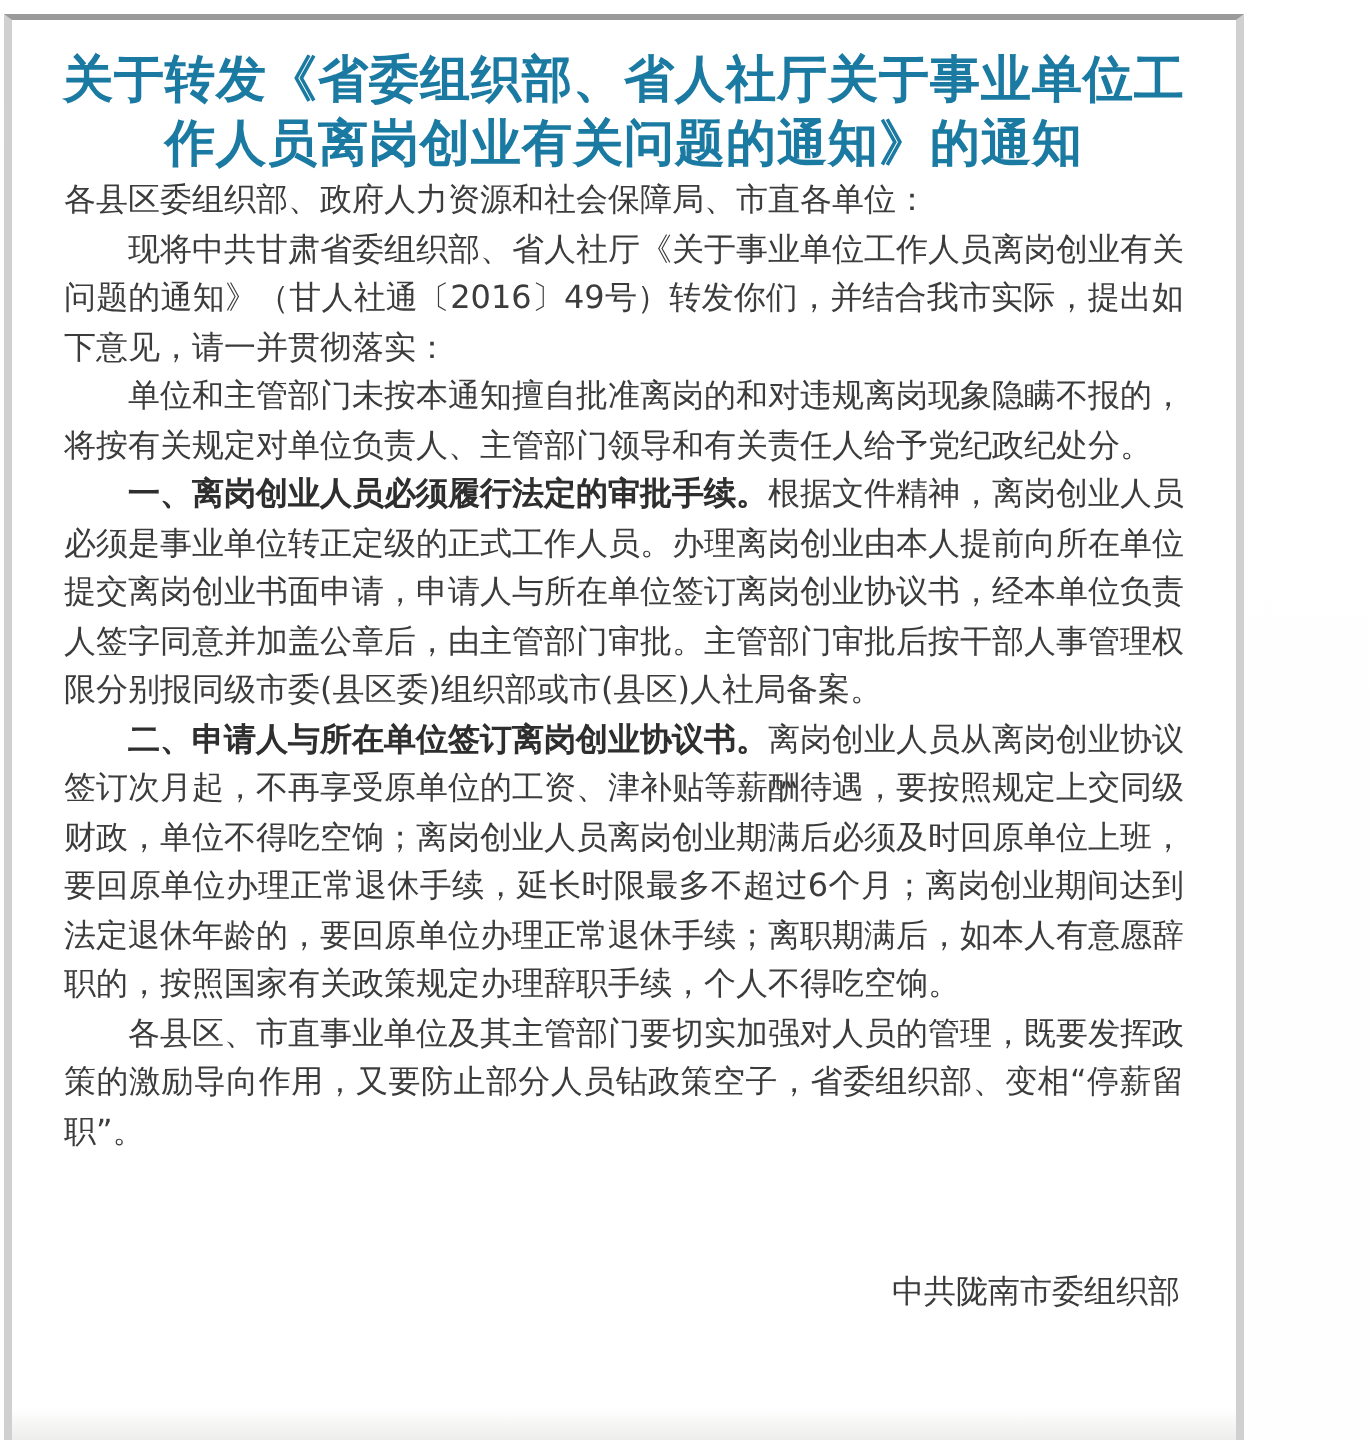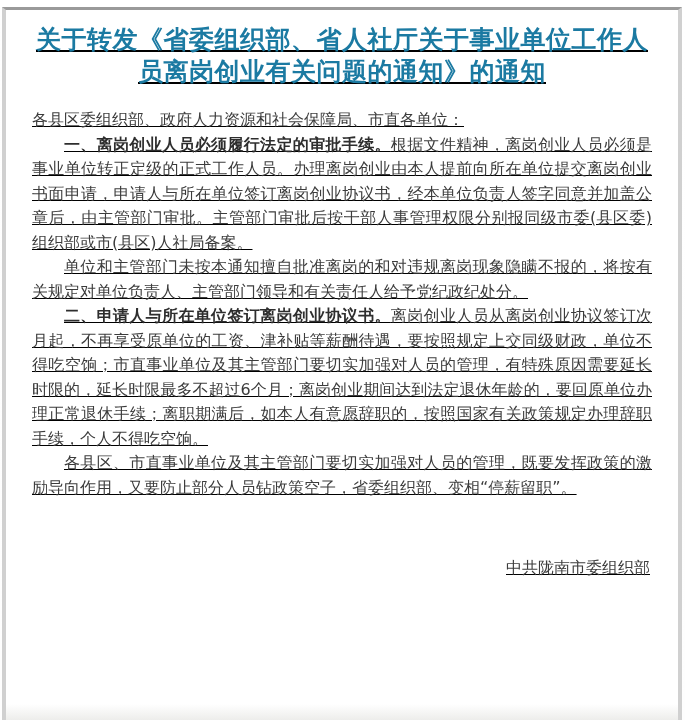--- a/index.html
+++ b/index.html
@@ -14,40 +14,39 @@
   .frame-wrap {
     box-sizing: border-box;
     width: 685px;
     height: 720px;
     padding: 7px 2px 0 2px;
     background: linear-gradient(to bottom, #ffffff, #fefefe);
   }
   .frame {
     box-sizing: border-box;
     position: relative;
-    width: 680px;
+    width: 620px;
     height: 713px;
     background: #ffffff;
     border-top: 3px solid var(--border-top, #9a9a9a);
     border-left: 4px solid var(--border-side, #d0d0d0);
     border-right: 4px solid var(--border-side, #d0d0d0);
     overflow: hidden;
-    text-decoration: underline;
   }
   .doc-title {
     margin: 14px 22px 0 22px;
     font-size: 25px;
     line-height: 32px;
     font-weight: 700;
     text-align: center;
     color: var(--title-color, #1b7aa2);
     letter-spacing: 0.5px;
   }
   .doc-body {
-    margin: 20px 26px 0 26px;
+    margin: 0 26px 0 26px;
     font-size: 16px;
     line-height: 24.5px;
     color: var(--body-color, #3c3c3c);
     text-align: justify;
   }
   .doc-body p {
     margin: 0;
     padding: 0;
     text-indent: 2em;
   }
@@ -83,23 +82,24 @@
 <body>
 
 <div class="frame-wrap">
   <div class="frame">
 
     <h1 class="doc-title">关于转发《省委组织部、省人社厅关于事业单位工作人员离岗创业有关问题的通知》的通知</h1>
 
     <div class="doc-body">
       <p class="salutation">各县区委组织部、政府人力资源和社会保障局、市直各单位：</p>
       <div id="paragraphs">
+          <p><span>现将中共甘肃省委组织部、省人社厅《关于事业单位工作人员离岗创业有关问题的通知》（甘人社通〔2016〕49号）转发你们，并结合我市实际，提出如下意见，请一并贯彻落实：</span></p>
+          <p><span>单位和主管部门未按本通知擅自批准离岗的和对违规离岗现象隐瞒不报的，将按有关规定对单位负责人、主管部门领导和有关责任人给予党纪政纪处分。</span></p>
           <p><strong>一、离岗创业人员必须履行法定的审批手续。</strong><span>根据文件精神，离岗创业人员必须是事业单位转正定级的正式工作人员。办理离岗创业由本人提前向所在单位提交离岗创业书面申请，申请人与所在单位签订离岗创业协议书，经本单位负责人签字同意并加盖公章后，由主管部门审批。主管部门审批后按干部人事管理权限分别报同级市委(县区委)组织部或市(县区)人社局备案。</span></p>
-          <p><span>单位和主管部门未按本通知擅自批准离岗的和对违规离岗现象隐瞒不报的，将按有关规定对单位负责人、主管部门领导和有关责任人给予党纪政纪处分。</span></p>
-          <p><strong>二、申请人与所在单位签订离岗创业协议书。</strong><span>离岗创业人员从离岗创业协议签订次月起，不再享受原单位的工资、津补贴等薪酬待遇，要按照规定上交同级财政，单位不得吃空饷；市直事业单位及其主管部门要切实加强对人员的管理，有特殊原因需要延长时限的，延长时限最多不超过6个月；离岗创业期间达到法定退休年龄的，要回原单位办理正常退休手续；离职期满后，如本人有意愿辞职的，按照国家有关政策规定办理辞职手续，个人不得吃空饷。</span></p>
+          <p><strong>二、申请人与所在单位签订离岗创业协议书。</strong><span>离岗创业人员从离岗创业协议签订次月起，不再享受原单位的工资、津补贴等薪酬待遇，要按照规定上交同级财政，单位不得吃空饷；离岗创业人员离岗创业期满后必须及时回原单位上班，要回原单位办理正常退休手续，延长时限最多不超过6个月；离岗创业期间达到法定退休年龄的，要回原单位办理正常退休手续；离职期满后，如本人有意愿辞职的，按照国家有关政策规定办理辞职手续，个人不得吃空饷。</span></p>
           <p><span>各县区、市直事业单位及其主管部门要切实加强对人员的管理，既要发挥政策的激励导向作用，又要防止部分人员钻政策空子，省委组织部、变相“停薪留职”。</span></p>
         </div>
     </div>
 
     <div class="signature">
       <div class="sig-line">中共陇南市委组织部</div>
     </div>
 
     <div class="bottom-shade"></div>
   </div>

